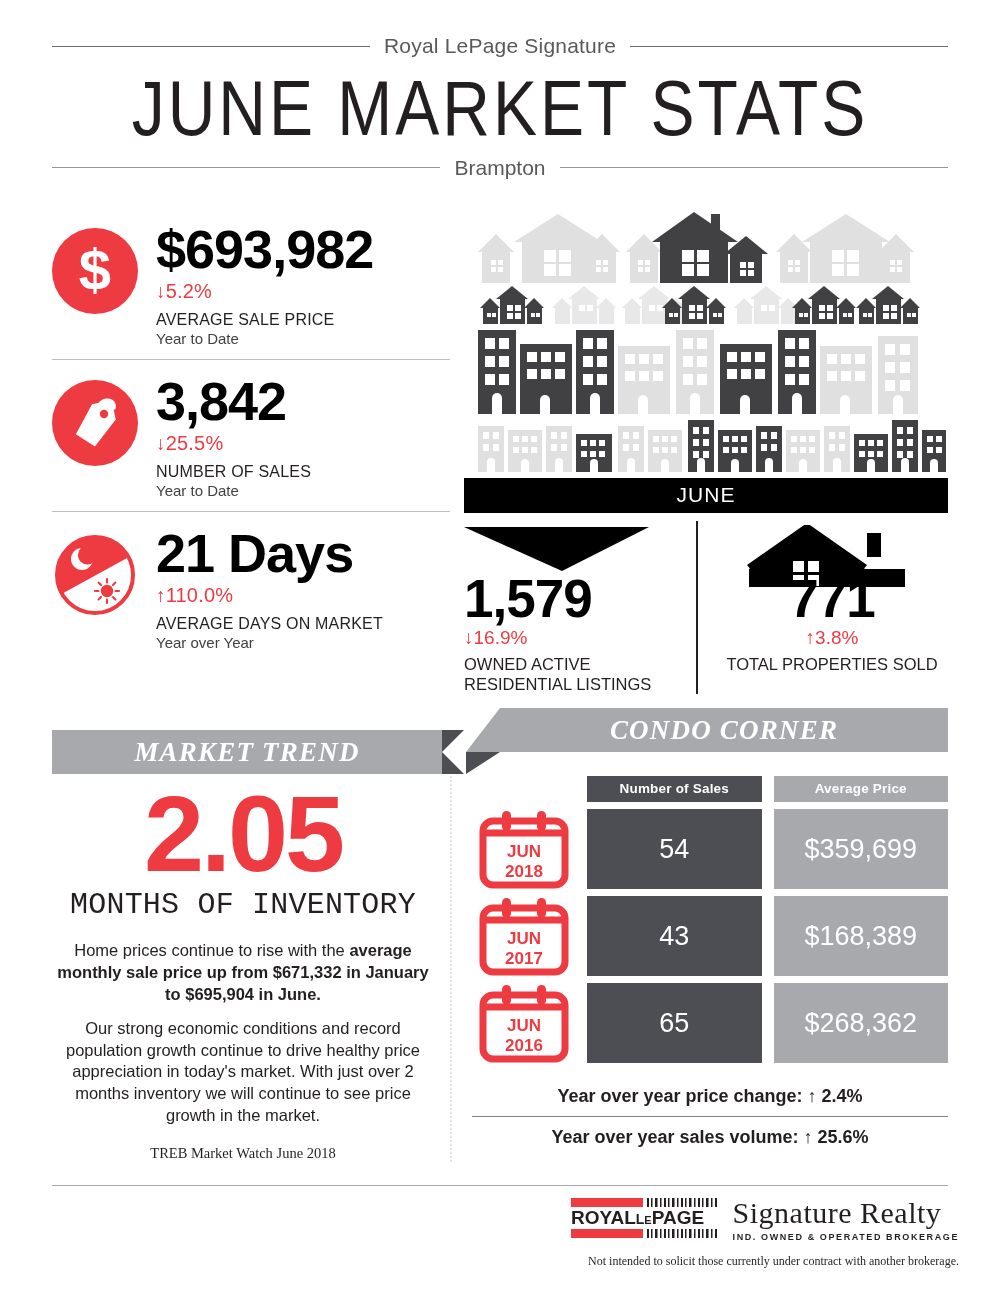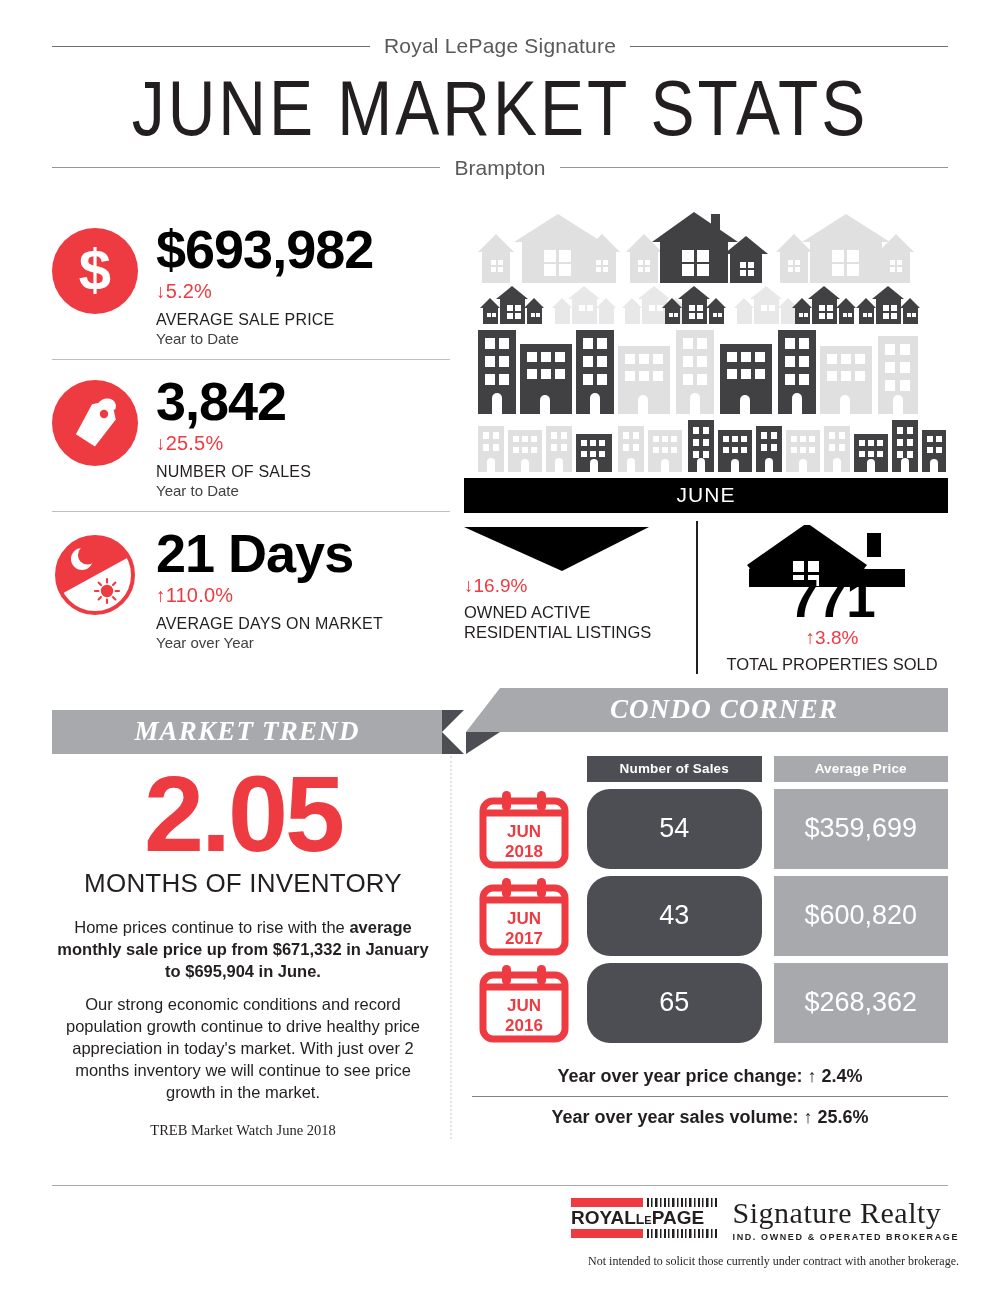--- a/index.html
+++ b/index.html
@@ -143,22 +143,22 @@
     border-right: 2px dotted #e2e3e4;
   }
   .lower-right { flex: 1; padding-left: 20px; }
 
   .mt-number {
     text-align: center; color: #ee3b42;
     font-size: 108px; font-weight: bold; line-height: .96;
     letter-spacing: -3px; margin-top: 6px;
   }
   .mt-caption {
-    text-align: center; font-size: 26px; color: #231f20;
-    margin-top: 2px; letter-spacing: .2px;
+    text-align: center; font-size: 30px; color: #231f20;
+    margin-top: 2px; letter-spacing: .2px; font-family: Liberation Mono, monospace;
   }
   .mt-para {
     text-align: center; font-size: 16.5px; line-height: 1.33;
     color: #231f20; margin-top: 18px;
   }
   .mt-para b { font-weight: bold; }
   .mt-para.second { margin-top: 12px; }
   .mt-source {
     text-align: center; font-family: "Liberation Serif", serif;
     font-size: 14.5px; color: #231f20; margin-top: 18px;
@@ -181,21 +181,21 @@
   }
   .cal svg { display: block; }
   .cal-txt {
     font-size: 17px; font-weight: bold; fill: #ee3b42;
     font-family: "Liberation Sans", sans-serif;
   }
   .cell {
     flex: 1; display: flex; align-items: center; justify-content: center;
     color: #fff; font-size: 27px; height: 80px;
   }
-  .cell.dark { background: #4d4e53; border-radius: 23px; }
+  .cell.dark { background: #4d4e53; }
   .cell.light { background: #a7a9ac; }
 
   .yoy {
     text-align: center; font-size: 18px; font-weight: bold;
     color: #231f20; padding: 9px 0;
   }
   .yoy.first { margin-top: 14px; border-bottom: 1px solid #808285; }
   .yoy.second { padding-top: 10px; }
 
   
@@ -725,20 +725,21 @@
     <div class="june-bar">JUNE</div>
 
     <div class="june-stats">
 
       <div class="js-cell">
         <div class="js-art">
           <svg width="185" height="48" viewBox="0 0 185 48" aria-hidden="true">
             <polygon points="0,2 185,2 98,46" fill="#000"></polygon>
           </svg>
         </div>
+        <div class="js-value">1,579</div>
         <div class="js-delta">
           <span>↓</span><span>16.9%</span>
         </div>
         <div class="js-label">OWNED ACTIVE</div>
         <div class="js-label" style="margin-top:0">RESIDENTIAL LISTINGS</div>
       </div>
 
       <div class="js-cell right">
         <div class="js-art" style="justify-content:center">
           <svg width="175" height="62" viewBox="0 0 175 62" aria-hidden="true" style="margin-bottom:-14px">
@@ -811,21 +812,21 @@
         <svg width="92" height="80" viewBox="0 0 92 80" aria-hidden="true">
           <rect x="5" y="12" width="82" height="64" rx="10" fill="none" stroke="#ee3b42" stroke-width="7"></rect>
           <path d="M5 24 h82" stroke="#ee3b42" stroke-width="7"></path>
           <rect x="24" y="2" width="9" height="20" rx="4.5" fill="#ee3b42"></rect>
           <rect x="59" y="2" width="9" height="20" rx="4.5" fill="#ee3b42"></rect>
           <text class="cal-txt" x="46" y="48" text-anchor="middle">JUN</text>
           <text class="cal-txt" x="46" y="68" text-anchor="middle">2017</text>
         </svg>
       </div>
       <div class="cell dark">43</div>
-      <div class="cell light">$600,820</div>
+      <div class="cell light">$168,389</div>
     </div>
 
     <div class="condo-row">
       <div class="cal">
         <svg width="92" height="80" viewBox="0 0 92 80" aria-hidden="true">
           <rect x="5" y="12" width="82" height="64" rx="10" fill="none" stroke="#ee3b42" stroke-width="7"></rect>
           <path d="M5 24 h82" stroke="#ee3b42" stroke-width="7"></path>
           <rect x="24" y="2" width="9" height="20" rx="4.5" fill="#ee3b42"></rect>
           <rect x="59" y="2" width="9" height="20" rx="4.5" fill="#ee3b42"></rect>
           <text class="cal-txt" x="46" y="48" text-anchor="middle">JUN</text>

